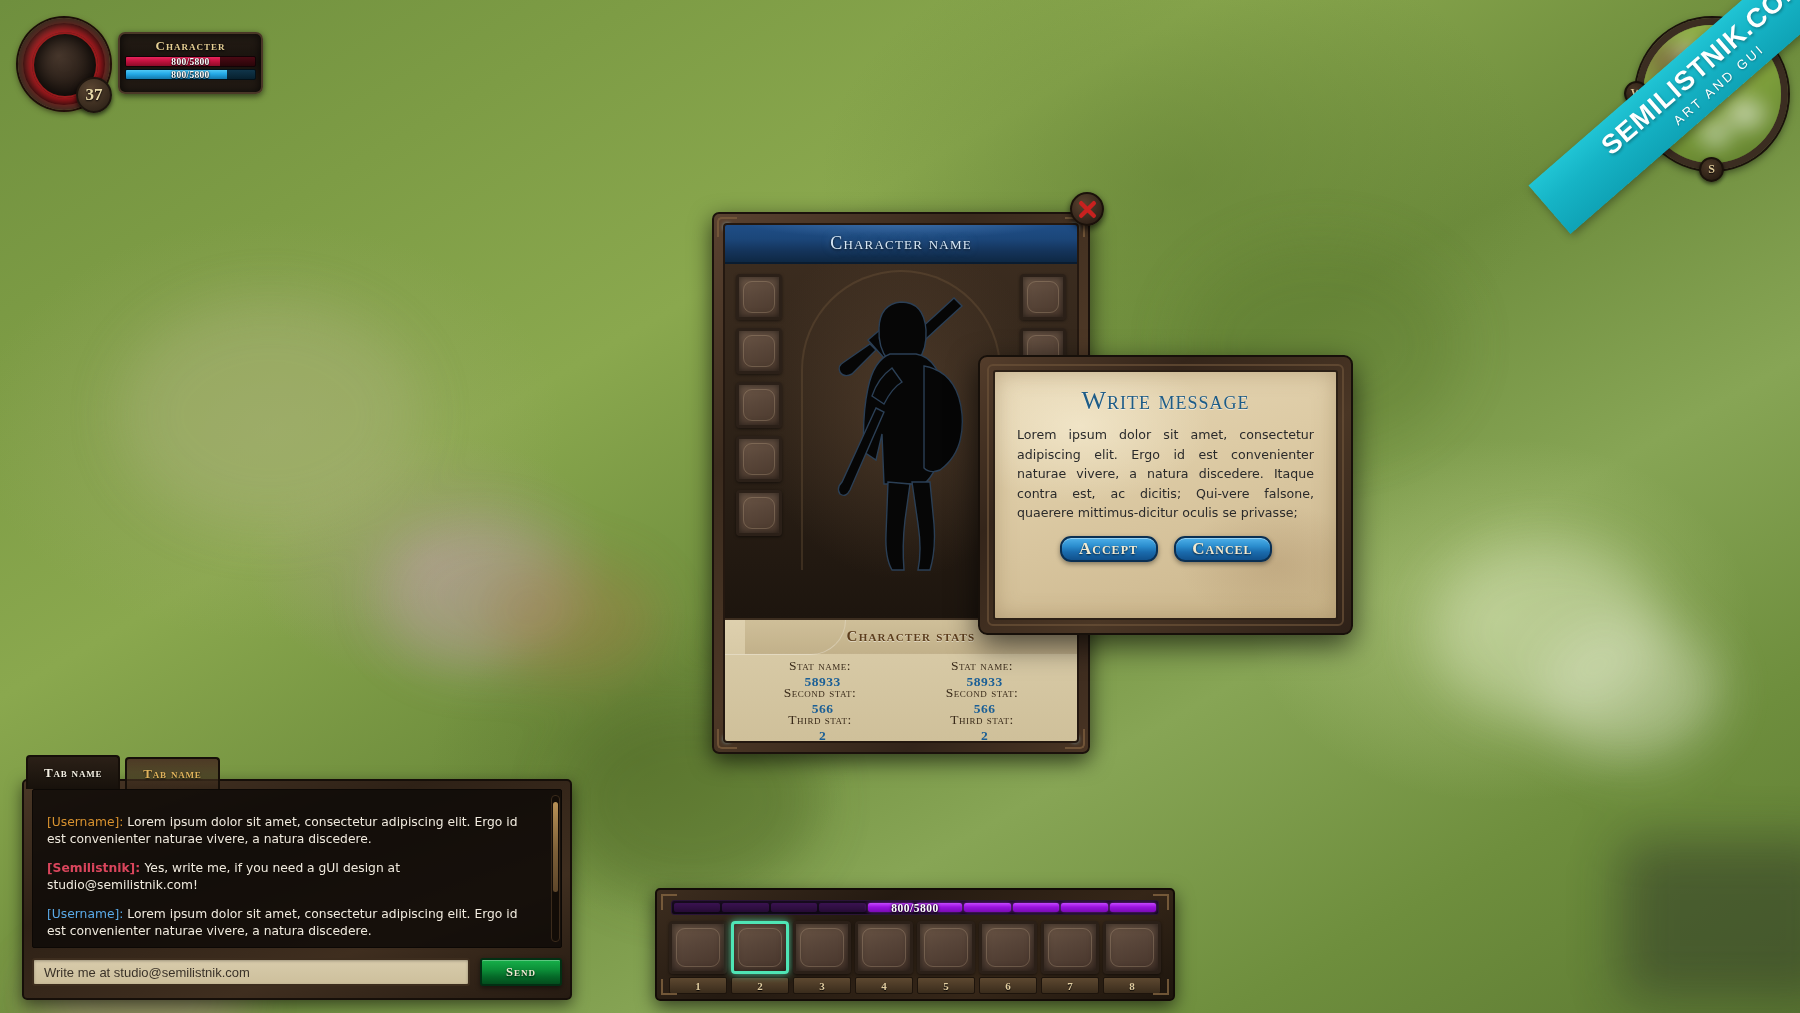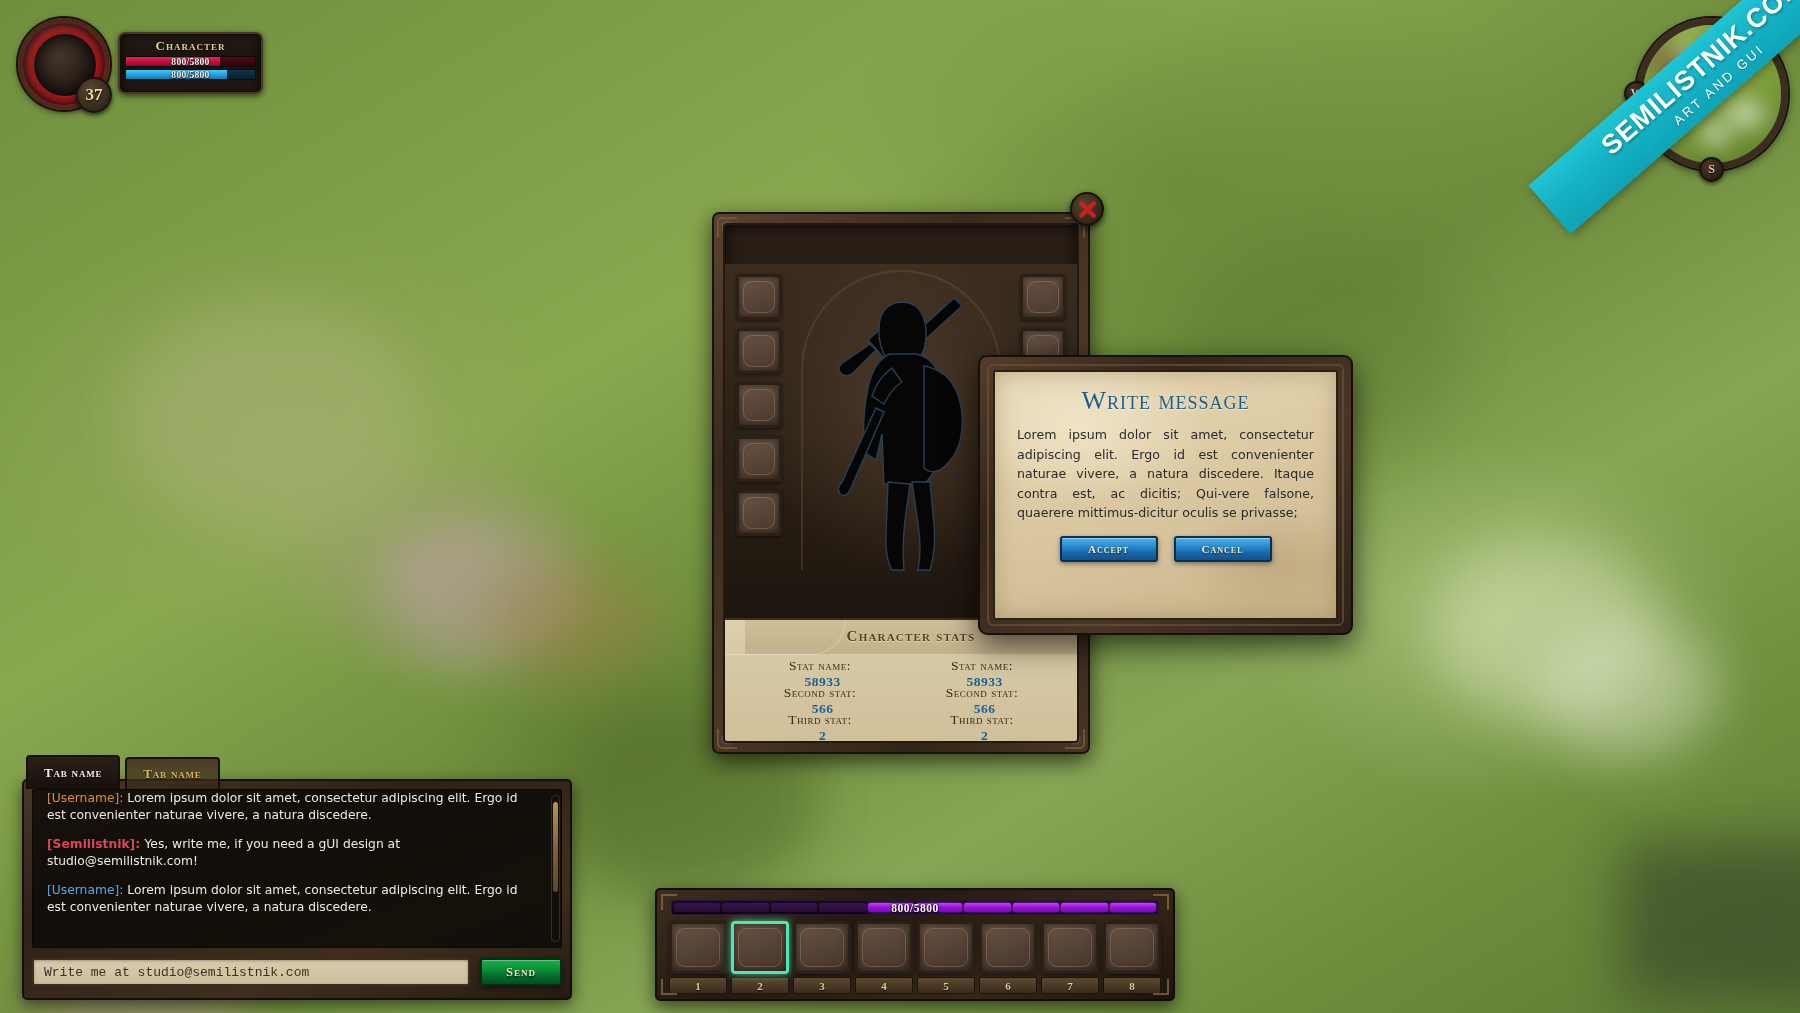--- a/index.html
+++ b/index.html
@@ -220,56 +220,56 @@
   .pp-title {
     text-align:center; margin-top:14px; color:#1e5c86; font-size:26px;
     font-variant:small-caps; letter-spacing:1px; text-shadow:0 1px 0 rgba(255,255,255,.55);
   }
   .pp-text {
     margin:9px 22px 0 22px; color:#2b2b2b; font-size:12.6px; line-height:1.55;
     text-align:justify; font-family:"DejaVu Sans", sans-serif; hyphens:auto;
   }
   .pp-buttons { display:flex; gap:16px; justify-content:center; margin-top:13px; }
   .btn-blue {
-    width:98px; height:26px; border-radius:3px; cursor:pointer;
+    width:98px; height:26px; border-radius:11px; cursor:pointer;
     background: linear-gradient(180deg,#4eb1ea 0%, #2a8ccd 38%, #1a6bad 64%, #11518c 100%);
     border:2px solid #0a2f52; box-shadow: 0 2px 5px rgba(0,0,0,.4), inset 0 1px 0 rgba(255,255,255,.4);
     display:flex; align-items:center; justify-content:center;
-    color:#f3ead0; font-size:11px; font-variant:small-caps; letter-spacing:1px; font-weight:bold;
+    color:#f3ead0; font-size:17px; font-variant:small-caps; letter-spacing:1px; font-weight:bold;
     text-shadow:0 1px 2px rgba(0,0,0,.7);
   }
 
   
   #chat-panel { position:absolute; left:22px; top:755px; width:550px; height:245px; }
   .ch-frame {
     position:absolute; left:0; top:24px; right:0; bottom:0; border-radius:5px;
     background: linear-gradient(160deg,#4a3726 0%, #2e2116 35%, #3f2e1f 70%, #261b12 100%);
     border:2px solid #160f09; box-shadow: 0 5px 16px rgba(0,0,0,.55); padding:6px;
   }
   .ch-log {
     position:absolute; left:8px; top:8px; right:8px; bottom:50px;
     background: rgba(13,10,7,.82); border:1px solid #0c0805; border-radius:2px;
-    padding:0 22px 8px 14px; overflow:hidden;
+    padding:24px 22px 8px 14px; overflow:hidden;
   }
   .ch-line { font-family:"DejaVu Sans", sans-serif; font-size:12.3px; line-height:1.42;
     color:#f0eade; margin-bottom:11px; }
   .ch-scroll {
     position:absolute; right:10px; top:14px; bottom:56px; width:9px;
     background:#120c07; border:1px solid #3a2a1b; border-radius:4px;
   }
   .ch-thumb {
     position:absolute; left:1px; right:1px; top:4%; height:62%; border-radius:4px;
     background: linear-gradient(180deg,#b89156,#7d5f37 55%,#5e462a); cursor:pointer;
   }
   .ch-inputrow { position:absolute; left:8px; right:8px; bottom:7px; height:38px; display:flex; align-items:center; gap:10px; }
   .ch-input {
     flex:1; height:28px; border-radius:3px; border:2px solid #3d2d1e;
     background: linear-gradient(180deg,#d8cbab,#cdbf9c);
     display:flex; align-items:center; padding:0 10px;
-    font-family:Liberation Mono, monospace; font-size:13px; color:#3a3228;
+    font-family:Liberation Sans, sans-serif; font-size:13px; color:#3a3228;
     box-shadow: inset 0 1px 3px rgba(0,0,0,.28); cursor:text;
   }
   .btn-send {
     width:82px; height:28px; border-radius:3px; cursor:pointer;
     background: linear-gradient(180deg,#17b14a 0%, #0c8f38 40%, #056928 70%, #034d1d 100%);
     border:2px solid #022f13; box-shadow:0 2px 5px rgba(0,0,0,.45), inset 0 1px 0 rgba(255,255,255,.3);
     display:flex; align-items:center; justify-content:center;
     color:#f2ecd5; font-size:12.5px; font-variant:small-caps; font-weight:bold; letter-spacing:1px;
     text-shadow:0 1px 2px rgba(0,0,0,.8);
   }
@@ -383,20 +383,23 @@
     <div class="cp-corner tl"></div>
     <div class="cp-corner tr"></div>
     <div class="cp-corner bl"></div>
     <div class="cp-corner br"></div>
     <div class="cp-gem tl"></div>
     <div class="cp-gem tr"></div>
     <div class="cp-gem bl"></div>
     <div class="cp-gem br"></div>
 
     <div class="cp-inner">
+      <div class="cp-titlebar">
+        <div class="cp-title">Character name</div>
+      </div>
 
       <div class="cp-body">
         <div class="cp-scene">
           <div class="cp-arch"></div>
         </div>
 
         <svg class="cp-silhouette" width="190" height="290" viewBox="0 0 190 290">
           <g fill="#060606" stroke="#2b3f55" stroke-width="1.4">
 
             <path d="M148 14 L156 22 L86 86 L76 80 Z"></path>

